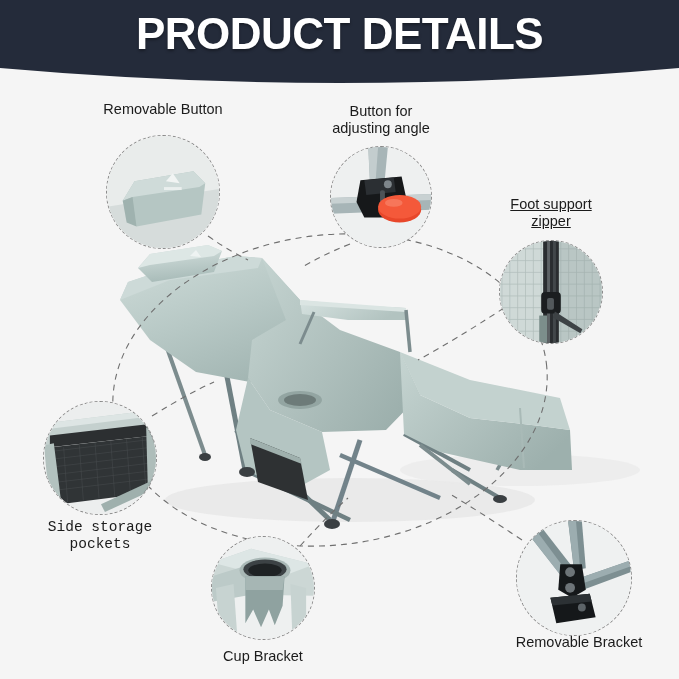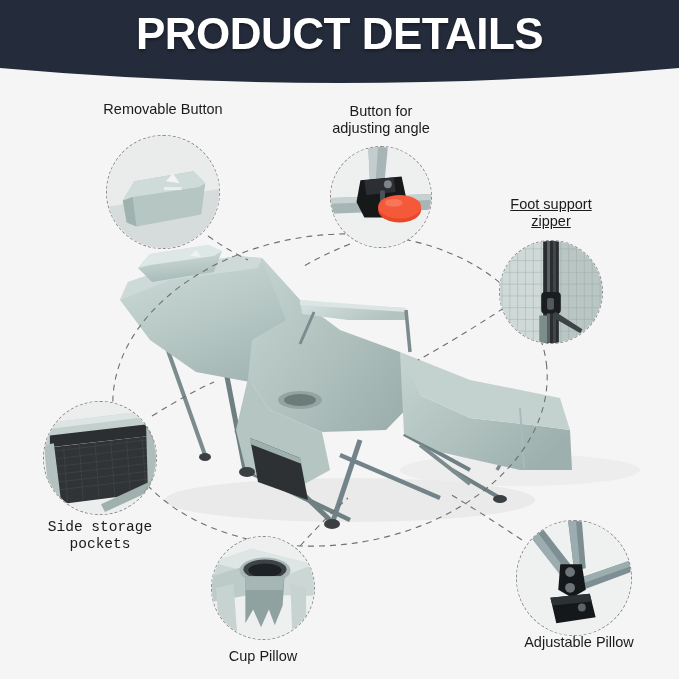--- a/index.html
+++ b/index.html
@@ -242,37 +242,37 @@
         <path d="M0,40 L32,30 L44,58 L0,66 Z" fill="#bccac8"></path>
         <ellipse cx="54" cy="34" rx="26" ry="13" fill="#a9b8b6"></ellipse>
         <ellipse cx="54" cy="33" rx="22" ry="10" fill="#3c4245"></ellipse>
         <ellipse cx="54" cy="34" rx="17" ry="7" fill="#1e2224"></ellipse>
         <path d="M34,40 L74,40 L72,70 L64,90 L58,74 L50,92 L42,74 L34,88 Z" fill="#8fa2a0"></path>
         <path d="M34,40 L74,40 L72,54 L34,54 Z" fill="#a6b6b4"></path>
         <path d="M4,52 L22,48 L26,104 L8,104 Z" fill="#c7d3d1"></path>
         <path d="M80,48 L96,52 L96,104 L82,104 Z" fill="#c7d3d1"></path>
       </svg>
     </div>
-    <div class="callout-label" style="left:173px; top:648px; width:180px;">Cup Pillow</div>
+    <div class="callout-label" style="left:173px; top:648px; width:180px;">Cup Bracket</div>
   </div>
 
   <div class="callout">
     <div class="callout-circle" style="left:516px; top:520px; width:116px; height:116px;">
       <svg class="photo" viewBox="0 0 116 116">
         <rect width="116" height="116" fill="#eff1f1"></rect>
         <path d="M6,6 L20,0 L62,54 L50,62 Z" fill="#7d8f92"></path>
         <path d="M6,6 L14,2 L54,56 L48,60 Z" fill="#9cadb0"></path>
         <path d="M52,0 L66,0 L70,48 L58,50 Z" fill="#7d8f92"></path>
         <path d="M52,0 L60,0 L64,46 L58,48 Z" fill="#9cadb0"></path>
         <path d="M116,40 L116,52 L62,72 L58,60 Z" fill="#7d8f92"></path>
         <path d="M116,40 L116,46 L60,66 L58,60 Z" fill="#9cadb0"></path>
         <path d="M44,44 L66,44 L70,70 L56,78 L42,70 Z" fill="#15181a"></path>
         <circle cx="54" cy="52" r="5" fill="#6d7478"></circle>
         <circle cx="54" cy="68" r="5" fill="#6d7478"></circle>
         <path d="M34,78 L74,74 L80,98 L40,104 Z" fill="#15181a"></path>
         <path d="M34,78 L74,74 L76,82 L36,86 Z" fill="#2c3134"></path>
         <circle cx="66" cy="88" r="4" fill="#5d6468"></circle>
       </svg>
     </div>
-    <div class="callout-label" style="left:484px; top:634px; width:190px;">Adjustable Pillow</div>
+    <div class="callout-label" style="left:484px; top:634px; width:190px;">Removable Bracket</div>
   </div>
 
 </div>
 
 </body></html>

